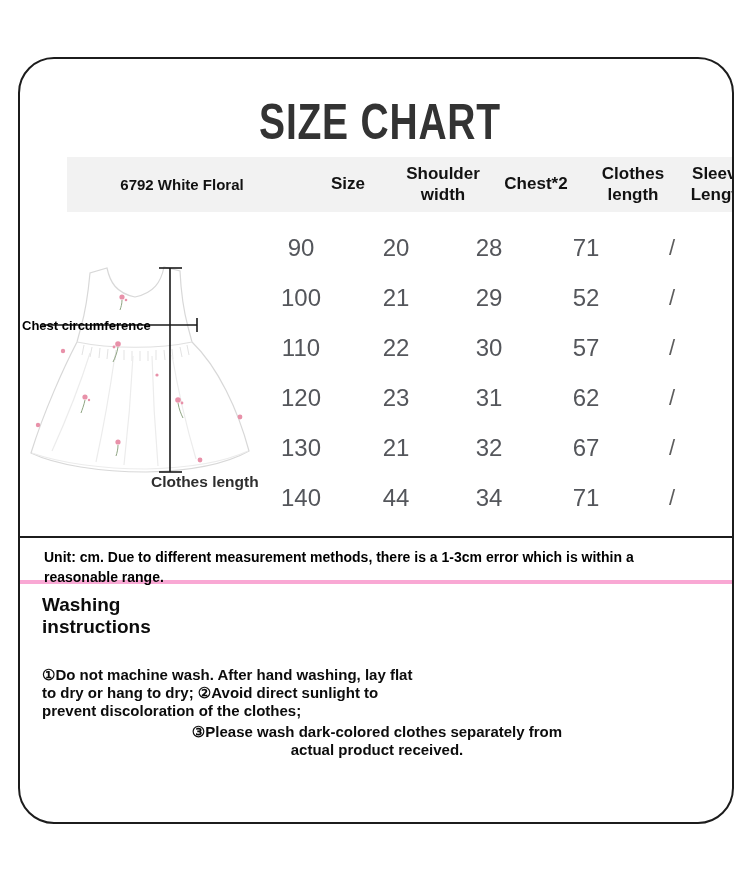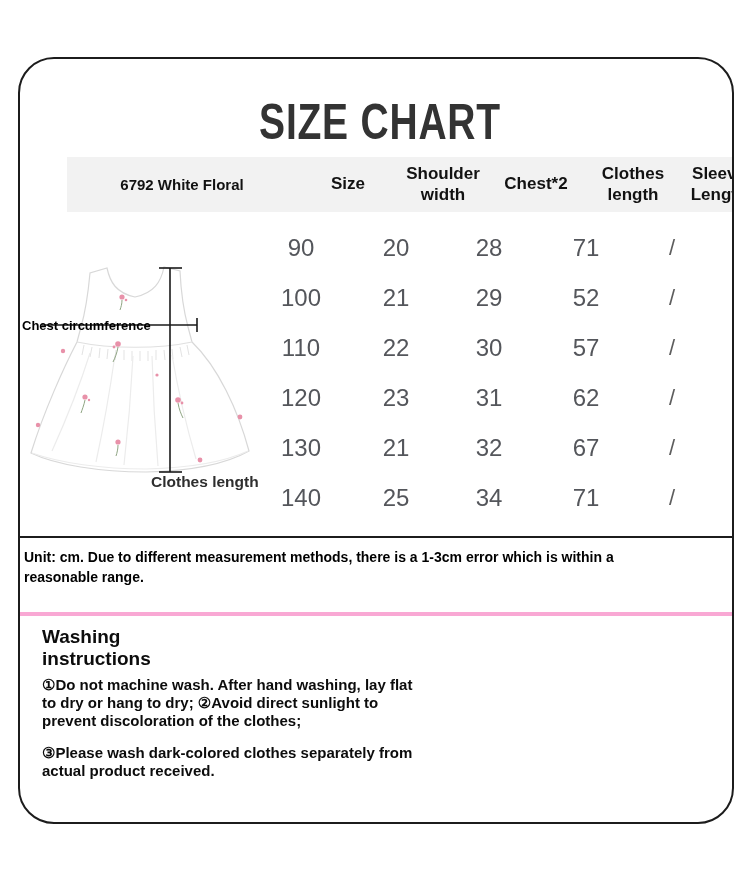--- a/index.html
+++ b/index.html
@@ -20,29 +20,29 @@
   .thead .product{font-size:15px;}
   .tbody{position:absolute;top:164px;left:0;width:700px;}
   .tr{display:grid;grid-template-columns:230px 102px 88px 98px 96px 76px;height:50px;
       align-items:center;justify-items:center;}
   .val{font-size:24px;color:#54565b;}
   .slash{font-size:22px;color:#5d5d5d;}
   
   .figure{position:absolute;top:196px;left:0;width:250px;height:242px;}
   .figure svg{display:block;width:250px;height:242px;}
   
-  .sec-unit{width:100%;height:76px;border-top:2px solid #1c1c1c;box-sizing:border-box;
-            padding:9px 14px 0 4px;}
+  .sec-unit{width:100%;height:44px;border-top:2px solid #1c1c1c;box-sizing:border-box;
+            padding:9px 14px 0 24px;}
   .unit-line{font-size:14px;font-weight:bold;line-height:20px;color:#000000;white-space:nowrap;}
   
   .sec-wash{width:100%;border-top:4px solid #f9a8d4;box-sizing:border-box;
             padding:10px 20px 0 22px;}
   .wash-heading div{font-size:19px;line-height:22px;font-weight:bold;color:#0c0c0c;}
-  .wash-para{margin-top:6px;}
-  .wash-para + .wash-para{margin-top:14px;}
+  .wash-para{margin-top:28px;}
+  .wash-para + .wash-para{margin-top:3px;text-align:center;}
   .wash-line{font-size:15px;font-weight:bold;line-height:18px;color:#0c0c0c;white-space:nowrap;}
 </style>
 </head>
 <body>
 
 <div class="page">
   <div class="panel">
 
     <section class="sec-chart">
       <h1 class="title"><span>SIZE CHART</span></h1>
@@ -93,21 +93,21 @@
           <div></div>
           <div class="val">130</div>
           <div class="val">21</div>
           <div class="val">32</div>
           <div class="val">67</div>
           <div class="val slash">/</div>
         </div>
         <div class="tr">
           <div></div>
           <div class="val">140</div>
-          <div class="val">25</div>
+          <div class="val">44</div>
           <div class="val">34</div>
           <div class="val">71</div>
           <div class="val slash">/</div>
         </div>
       </div>
 
       <div class="figure">
         <svg viewBox="0 0 250 242">
 
           <path d="M70,18 C68,40 65,58 61,72 L57,87 C44,112 24,156 11,198

